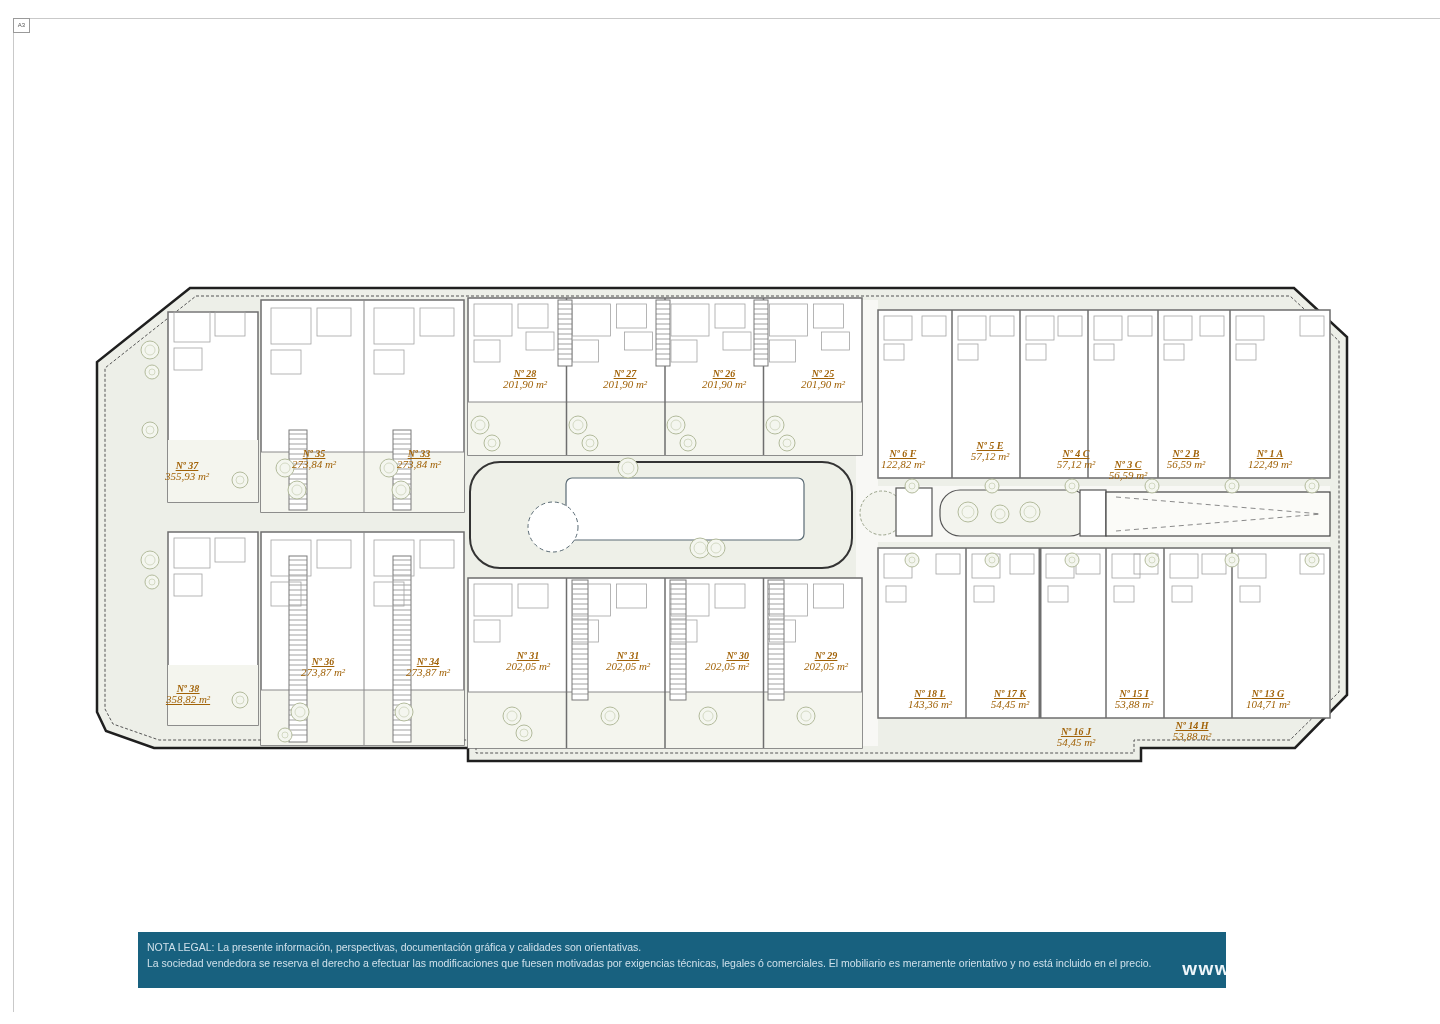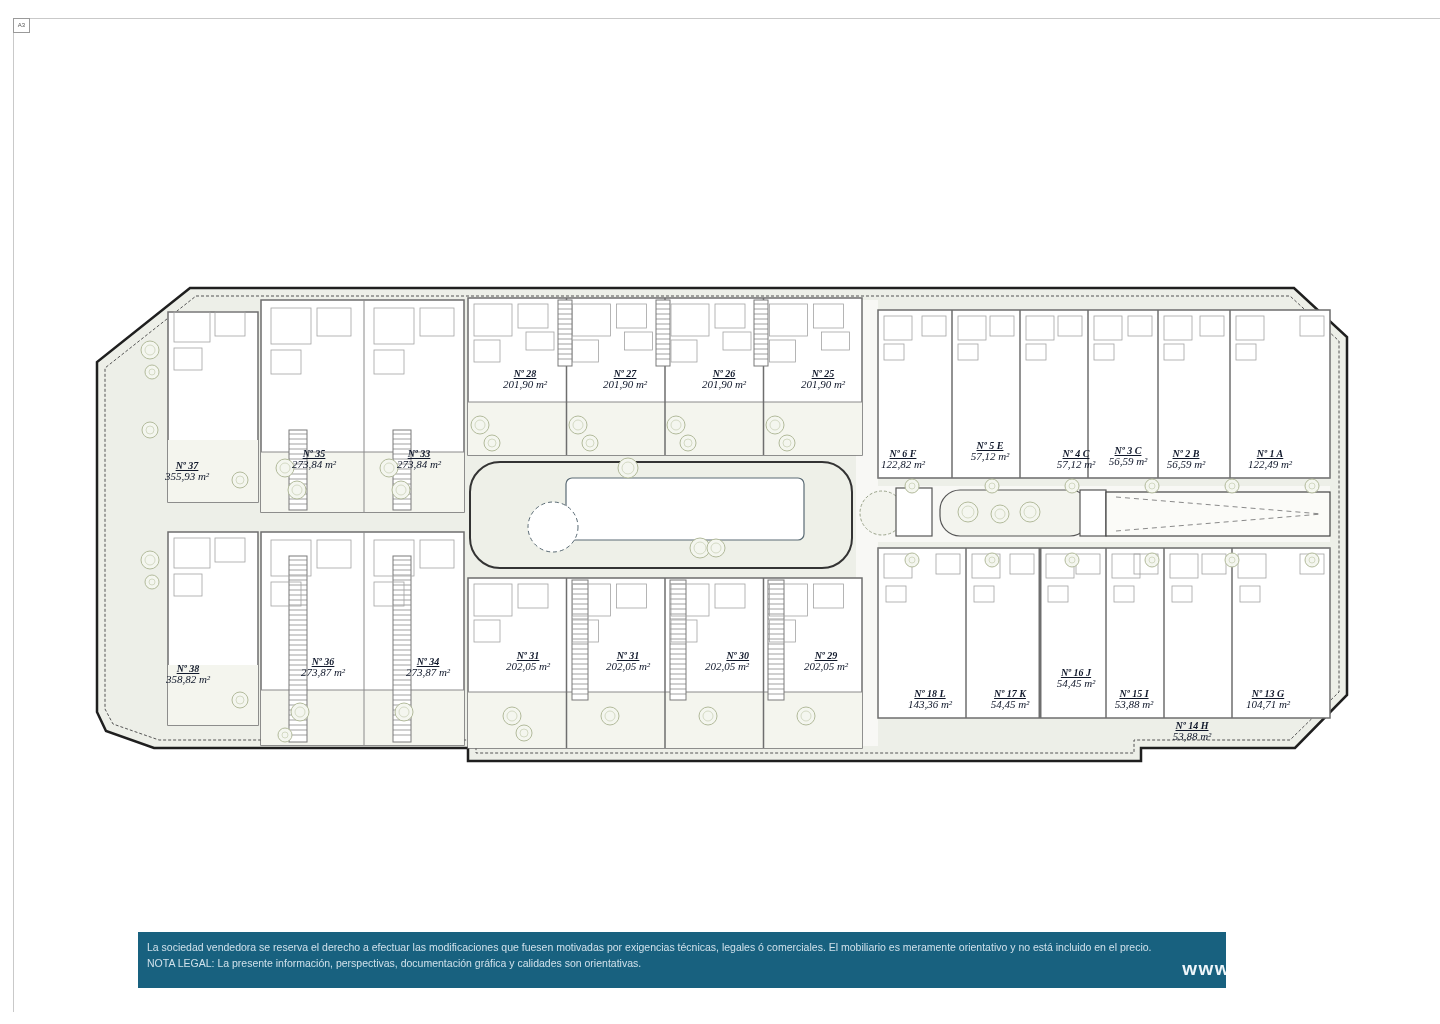--- a/index.html
+++ b/index.html
@@ -15,21 +15,21 @@
                border:1px solid #9a9a9a;background:#fff;color:#555;
                font-size:6px;line-height:13px;text-align:center;}
 
   
   #plan-svg{position:absolute;left:0;top:0;width:1440px;height:1024px;}
 
   
   #plan-labels{position:absolute;left:0;top:0;width:1440px;height:1024px;
                pointer-events:none;}
   .unit-label{position:absolute;transform:translateX(-50%);text-align:center;
-              color:#0f172a;font-family:"Liberation Serif",serif;font-style:italic;
+              color:#a16207;font-family:"Liberation Serif",serif;font-style:italic;
               white-space:nowrap;}
   .unit-label .u-num{display:block;font-weight:bold;font-size:10px;
                      line-height:10px;text-decoration:underline;}
   .unit-label .u-area{display:block;font-size:11px;line-height:11px;}
 
   
   .footer-bar{position:absolute;left:138px;top:932px;width:1088px;height:56px;
               background:#18617f;overflow:hidden;}
   .legal-text{position:absolute;left:9px;top:7px;right:60px;color:#cfe0ea;
               font-size:10.5px;line-height:16px;}
@@ -511,21 +511,21 @@
       <span class="u-area">355,93 m²</span>
     </div>
     <div class="unit-label" style="left: 314px; top: 449px;">
       <span class="u-num">Nº 35</span>
       <span class="u-area">273,84 m²</span>
     </div>
     <div class="unit-label" style="left: 419px; top: 449px;">
       <span class="u-num">Nº 33</span>
       <span class="u-area">273,84 m²</span>
     </div>
-    <div class="unit-label" style="left: 188px; top: 664px;">
+    <div class="unit-label" style="left: 188px; top: 684px; text-decoration: underline;">
       <span class="u-num">Nº 38</span>
       <span class="u-area">358,82 m²</span>
     </div>
     <div class="unit-label" style="left: 323px; top: 657px;">
       <span class="u-num">Nº 36</span>
       <span class="u-area">273,87 m²</span>
     </div>
     <div class="unit-label" style="left: 428px; top: 657px;">
       <span class="u-num">Nº 34</span>
       <span class="u-area">273,87 m²</span>
@@ -567,57 +567,57 @@
       <span class="u-area">122,82 m²</span>
     </div>
     <div class="unit-label" style="left: 990px; top: 441px;">
       <span class="u-num">Nº 5 E</span>
       <span class="u-area">57,12 m²</span>
     </div>
     <div class="unit-label" style="left: 1048px; top: 449px; margin-left: 28px;">
       <span class="u-num">Nº 4 C</span>
       <span class="u-area">57,12 m²</span>
     </div>
-    <div class="unit-label" style="left: 1128px; top: 446px;">
+    <div class="unit-label" style="left: 1128px; top: 460px;">
       <span class="u-num">Nº 3 C</span>
       <span class="u-area">56,59 m²</span>
     </div>
     <div class="unit-label" style="left: 1186px; top: 449px;">
       <span class="u-num">Nº 2 B</span>
       <span class="u-area">56,59 m²</span>
     </div>
     <div class="unit-label" style="left: 1270px; top: 449px;">
       <span class="u-num">Nº 1 A</span>
       <span class="u-area">122,49 m²</span>
     </div>
     <div class="unit-label" style="left: 930px; top: 689px;">
       <span class="u-num">Nº 18 L</span>
       <span class="u-area">143,36 m²</span>
     </div>
     <div class="unit-label" style="left: 1010px; top: 689px;">
       <span class="u-num">Nº 17 K</span>
       <span class="u-area">54,45 m²</span>
     </div>
-    <div class="unit-label" style="left: 1076px; top: 668px;">
+    <div class="unit-label" style="left: 1076px; top: 727px;">
       <span class="u-num">Nº 16 J</span>
       <span class="u-area">54,45 m²</span>
     </div>
     <div class="unit-label" style="left: 1134px; top: 689px;">
       <span class="u-num">Nº 15 I</span>
       <span class="u-area">53,88 m²</span>
     </div>
     <div class="unit-label" style="left: 1192px; top: 689px; margin-top: 32px;">
       <span class="u-num">Nº 14 H</span>
       <span class="u-area">53,88 m²</span>
     </div>
     <div class="unit-label" style="left: 1268px; top: 689px;">
       <span class="u-num">Nº 13 G</span>
       <span class="u-area">104,71 m²</span>
     </div>
   </div>
 
 <div class="footer-bar" style="background: rgb(24, 97, 127);">
   <div class="legal-text">
+    <div>NOTA LEGAL: La presente información, perspectivas, documentación gráfica y calidades son orientativas.</div>
     <div>La sociedad vendedora se reserva el derecho a efectuar las modificaciones que fuesen motivadas por exigencias técnicas, legales ó comerciales. El mobiliario es meramente orientativo y no está incluido en el precio.</div>
-    <div>NOTA LEGAL: La presente información, perspectivas, documentación gráfica y calidades son orientativas.</div>
   </div>
   <div class="website">www</div>
 </div>
 
 </body></html>

